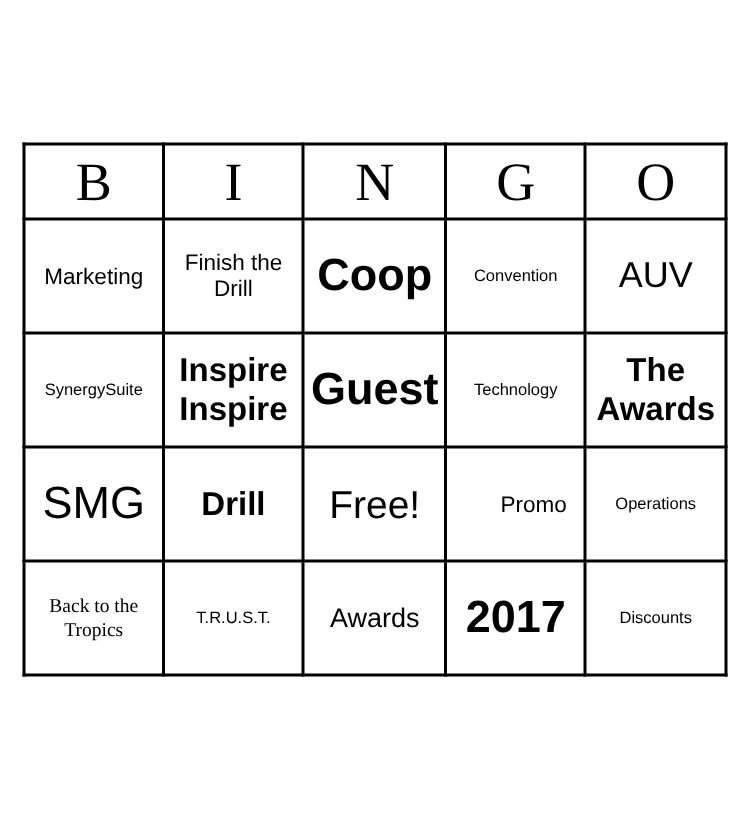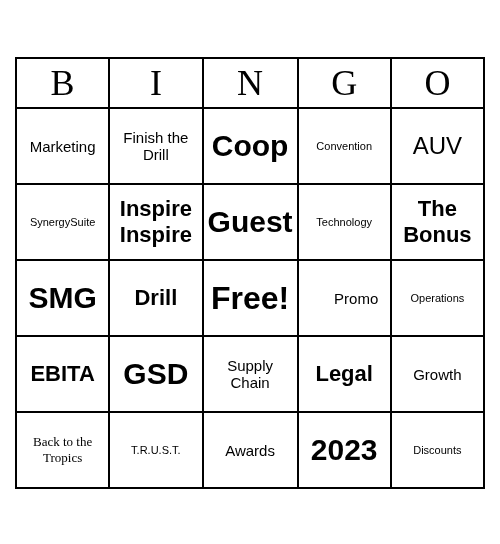--- a/index.html
+++ b/index.html
@@ -77,38 +77,31 @@
           <td style="font-size: 15px; margin-left: 29px;">Finish the Drill</td>
           <td style="font-size: 30px; font-weight: bold;">Coop</td>
           <td style="font-size: 11px;">Convention</td>
           <td style="font-size: 24px; font-weight: normal; border-radius: 25px;">AUV</td>
         </tr>
         <tr>
           <td style="font-size: 11px;">SynergySuite</td>
           <td style="font-size: 22px; font-weight: bold;">Inspire Inspire</td>
           <td style="font-size: 30px; font-weight: bold;">Guest</td>
           <td style="font-size: 11px;">Technology</td>
-          <td style="font-size: 22px; font-weight: bold;">The Bonus</td>
+          <td style="font-size: 22px; font-weight: bold;">The Awards</td>
         </tr>
         <tr>
-          <td style="font-size: 30px; font-weight: bold;">SMG</td>
+          <td style="font-size: 30px; font-weight: normal;">SMG</td>
           <td style="font-size: 22px; font-weight: bold;">Drill</td>
-          <td style="font-size: 32px; font-weight: bold; margin-left: 44px;">Free!</td>
+          <td style="font-size: 26px; font-weight: normal; margin-left: 44px;">Free!</td>
           <td style="font-size: 15px; padding-left: 28px;">Promo</td>
           <td style="font-size: 11px;">Operations</td>
         </tr>
         <tr>
-          <td style="font-size: 22px; font-weight: bold;">EBITA</td>
-          <td style="font-size: 30px; font-weight: bold;">GSD</td>
-          <td style="font-size: 15px;">Supply Chain</td>
-          <td style="font-size: 22px; font-weight: bold;">Legal</td>
-          <td style="font-size: 15px;">Growth</td>
-        </tr>
-        <tr>
           <td style="font-size: 13px; font-family: Liberation Serif, serif;">Back to the Tropics</td>
           <td style="font-size: 11px;">T.R.U.S.T.</td>
-          <td style="font-size: 15px;">Awards</td>
-          <td style="font-size: 30px; font-weight: bold;">2023</td>
+          <td style="font-size: 18px;">Awards</td>
+          <td style="font-size: 30px; font-weight: bold;">2017</td>
           <td style="font-size: 11px;">Discounts</td>
         </tr>
       </tbody>
   </table>
 </div>
 
 </body></html>

